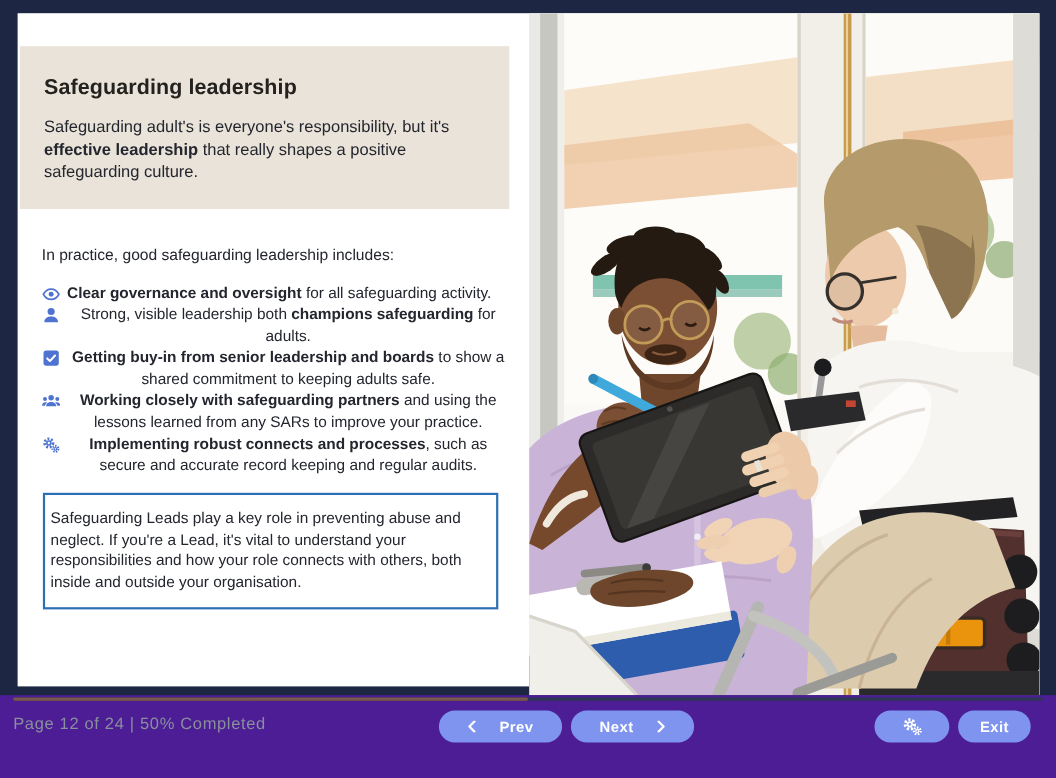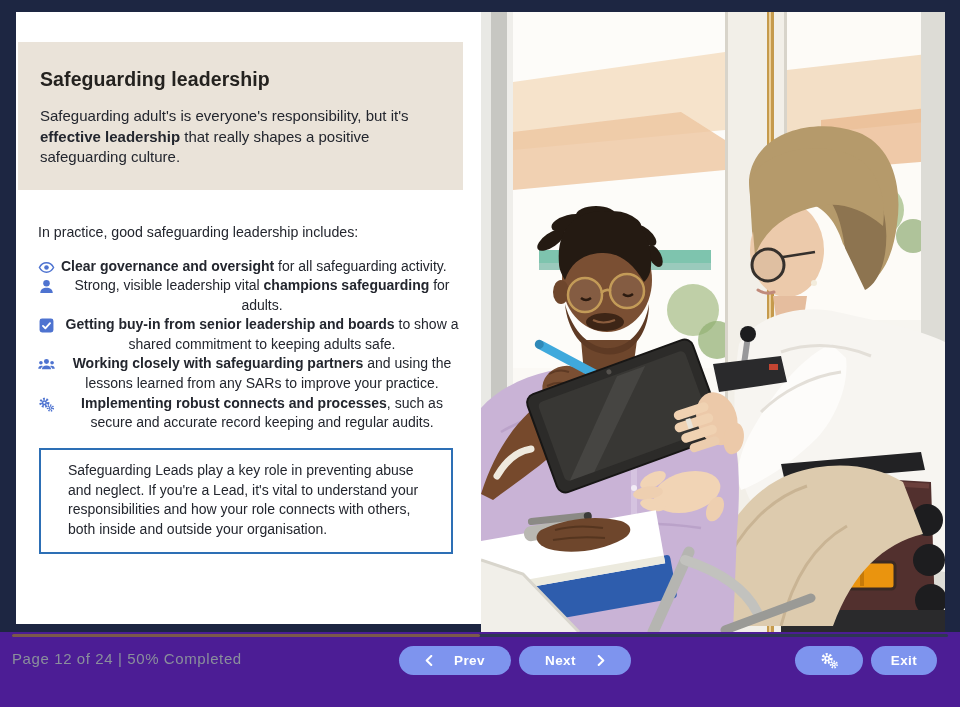--- a/index.html
+++ b/index.html
@@ -38,21 +38,21 @@
     color:#23262e;
     text-align:center;
   }
   ul.bullets li .bi {
     flex:0 0 17px; width:17px; height:17px; margin:2px 6px 0 0;
   }
   ul.bullets li .bi svg { width:17px; height:17px; display:block; }
   ul.bullets li b { font-weight:700; }
   .callout {
     margin:15px 12px 0 23px; width:414px;
-    border:2px solid #2d6fb5; padding:11px 14px 12px 27px;
+    border:2px solid #2d6fb5; padding:11px 14px 12px 5px;
     font-size:14px; line-height:19.8px; color:#23262e;
   }
   
   .photo {
     position:absolute; left:481px; top:12px; width:464px; height:620px;
     overflow:hidden; background:#f4f2ed;
   }
   .photo svg { display:block; }
   
   .footer {
@@ -105,21 +105,21 @@
       </span>
       <span class="bt"><span></span><b>Clear governance and oversight</b><span> for all safeguarding activity.</span></span>
     </li>
     <li>
       <span class="bi">
         <svg viewBox="0 0 24 24" fill="#4e73d0">
             <circle cx="12" cy="7.3" r="4.6"></circle>
             <path d="M3.2 21c0-4.8 3.9-7.3 8.8-7.3s8.8 2.5 8.8 7.3z"></path>
           </svg>
       </span>
-      <span class="bt"><span>Strong, visible leadership vital </span><b>champions safeguarding</b><span> for adults.</span></span>
+      <span class="bt"><span>Strong, visible leadership both </span><b>champions safeguarding</b><span> for adults.</span></span>
     </li>
     <li>
       <span class="bi">
         <svg viewBox="0 0 24 24">
             <rect x="2.2" y="2.2" width="19.6" height="19.6" rx="3.5" fill="#4e73d0"></rect>
             <path d="M7 12.5l3.4 3.4 6.6-7.2" stroke="#fff" stroke-width="2.6" fill="none" stroke-linecap="round" stroke-linejoin="round"></path>
           </svg>
       </span>
       <span class="bt"><span></span><b>Getting buy-in from senior leadership and boards</b><span> to show a shared commitment to keeping adults safe.</span></span>
     </li>

